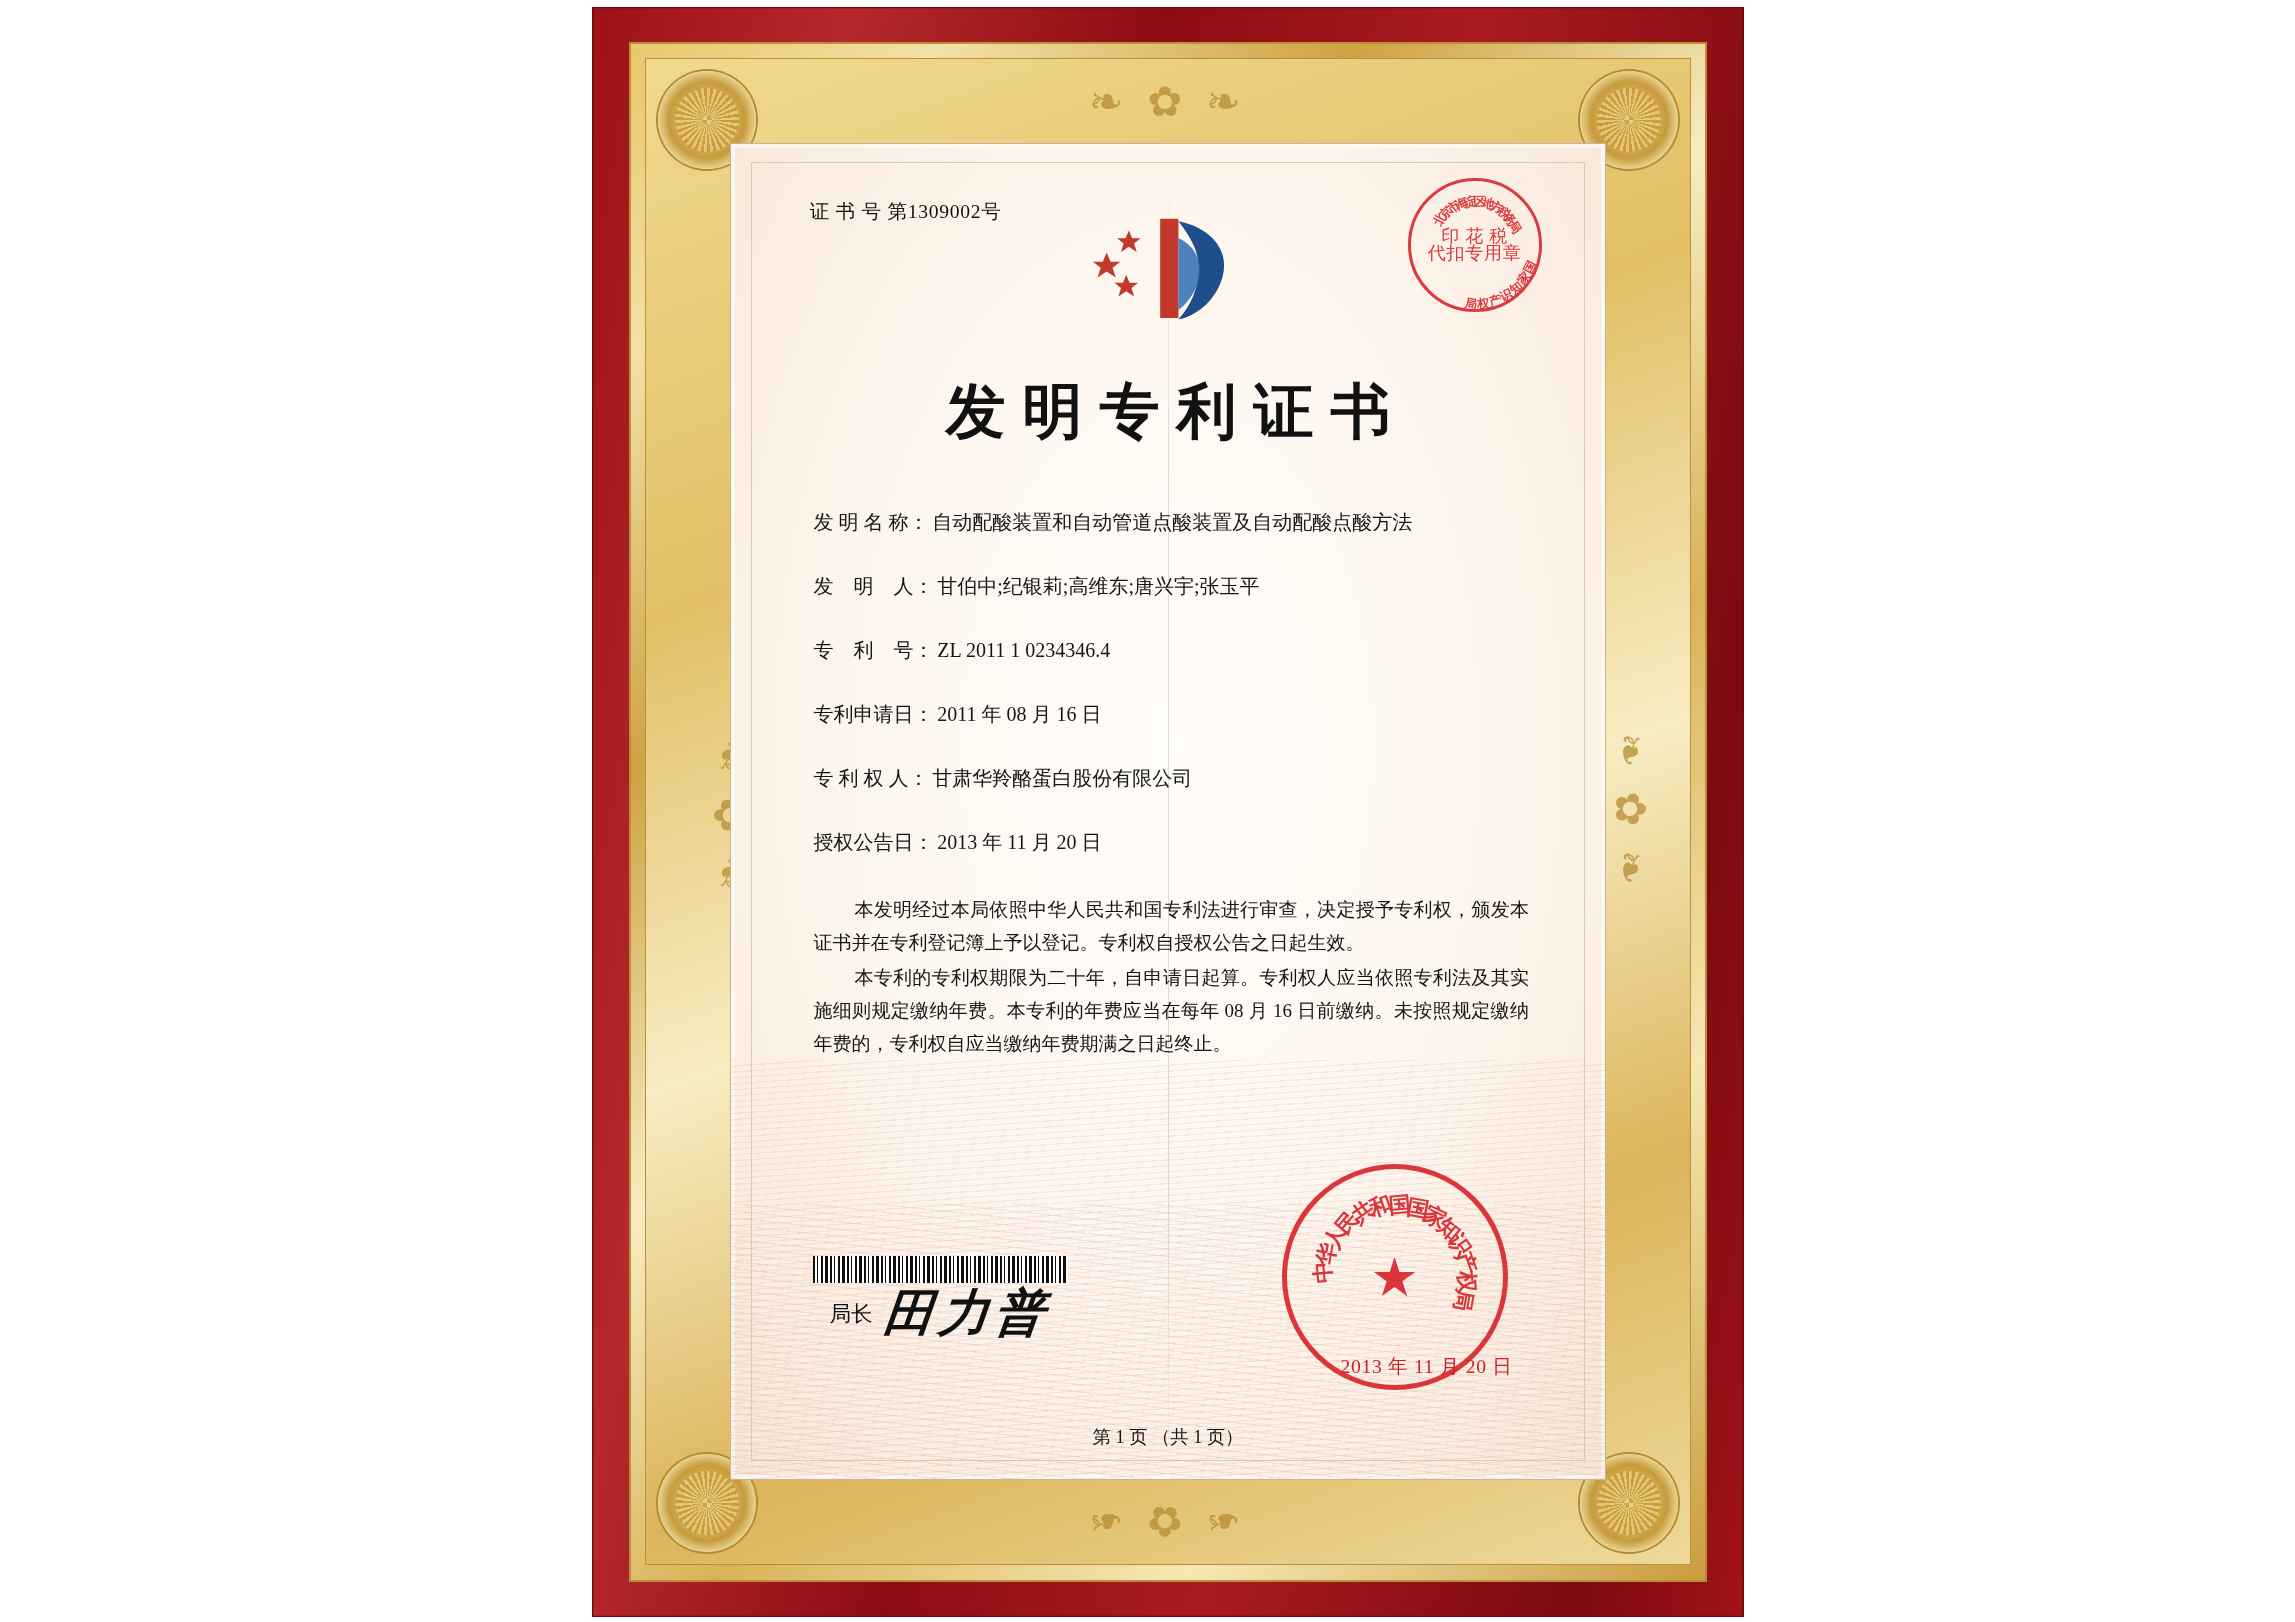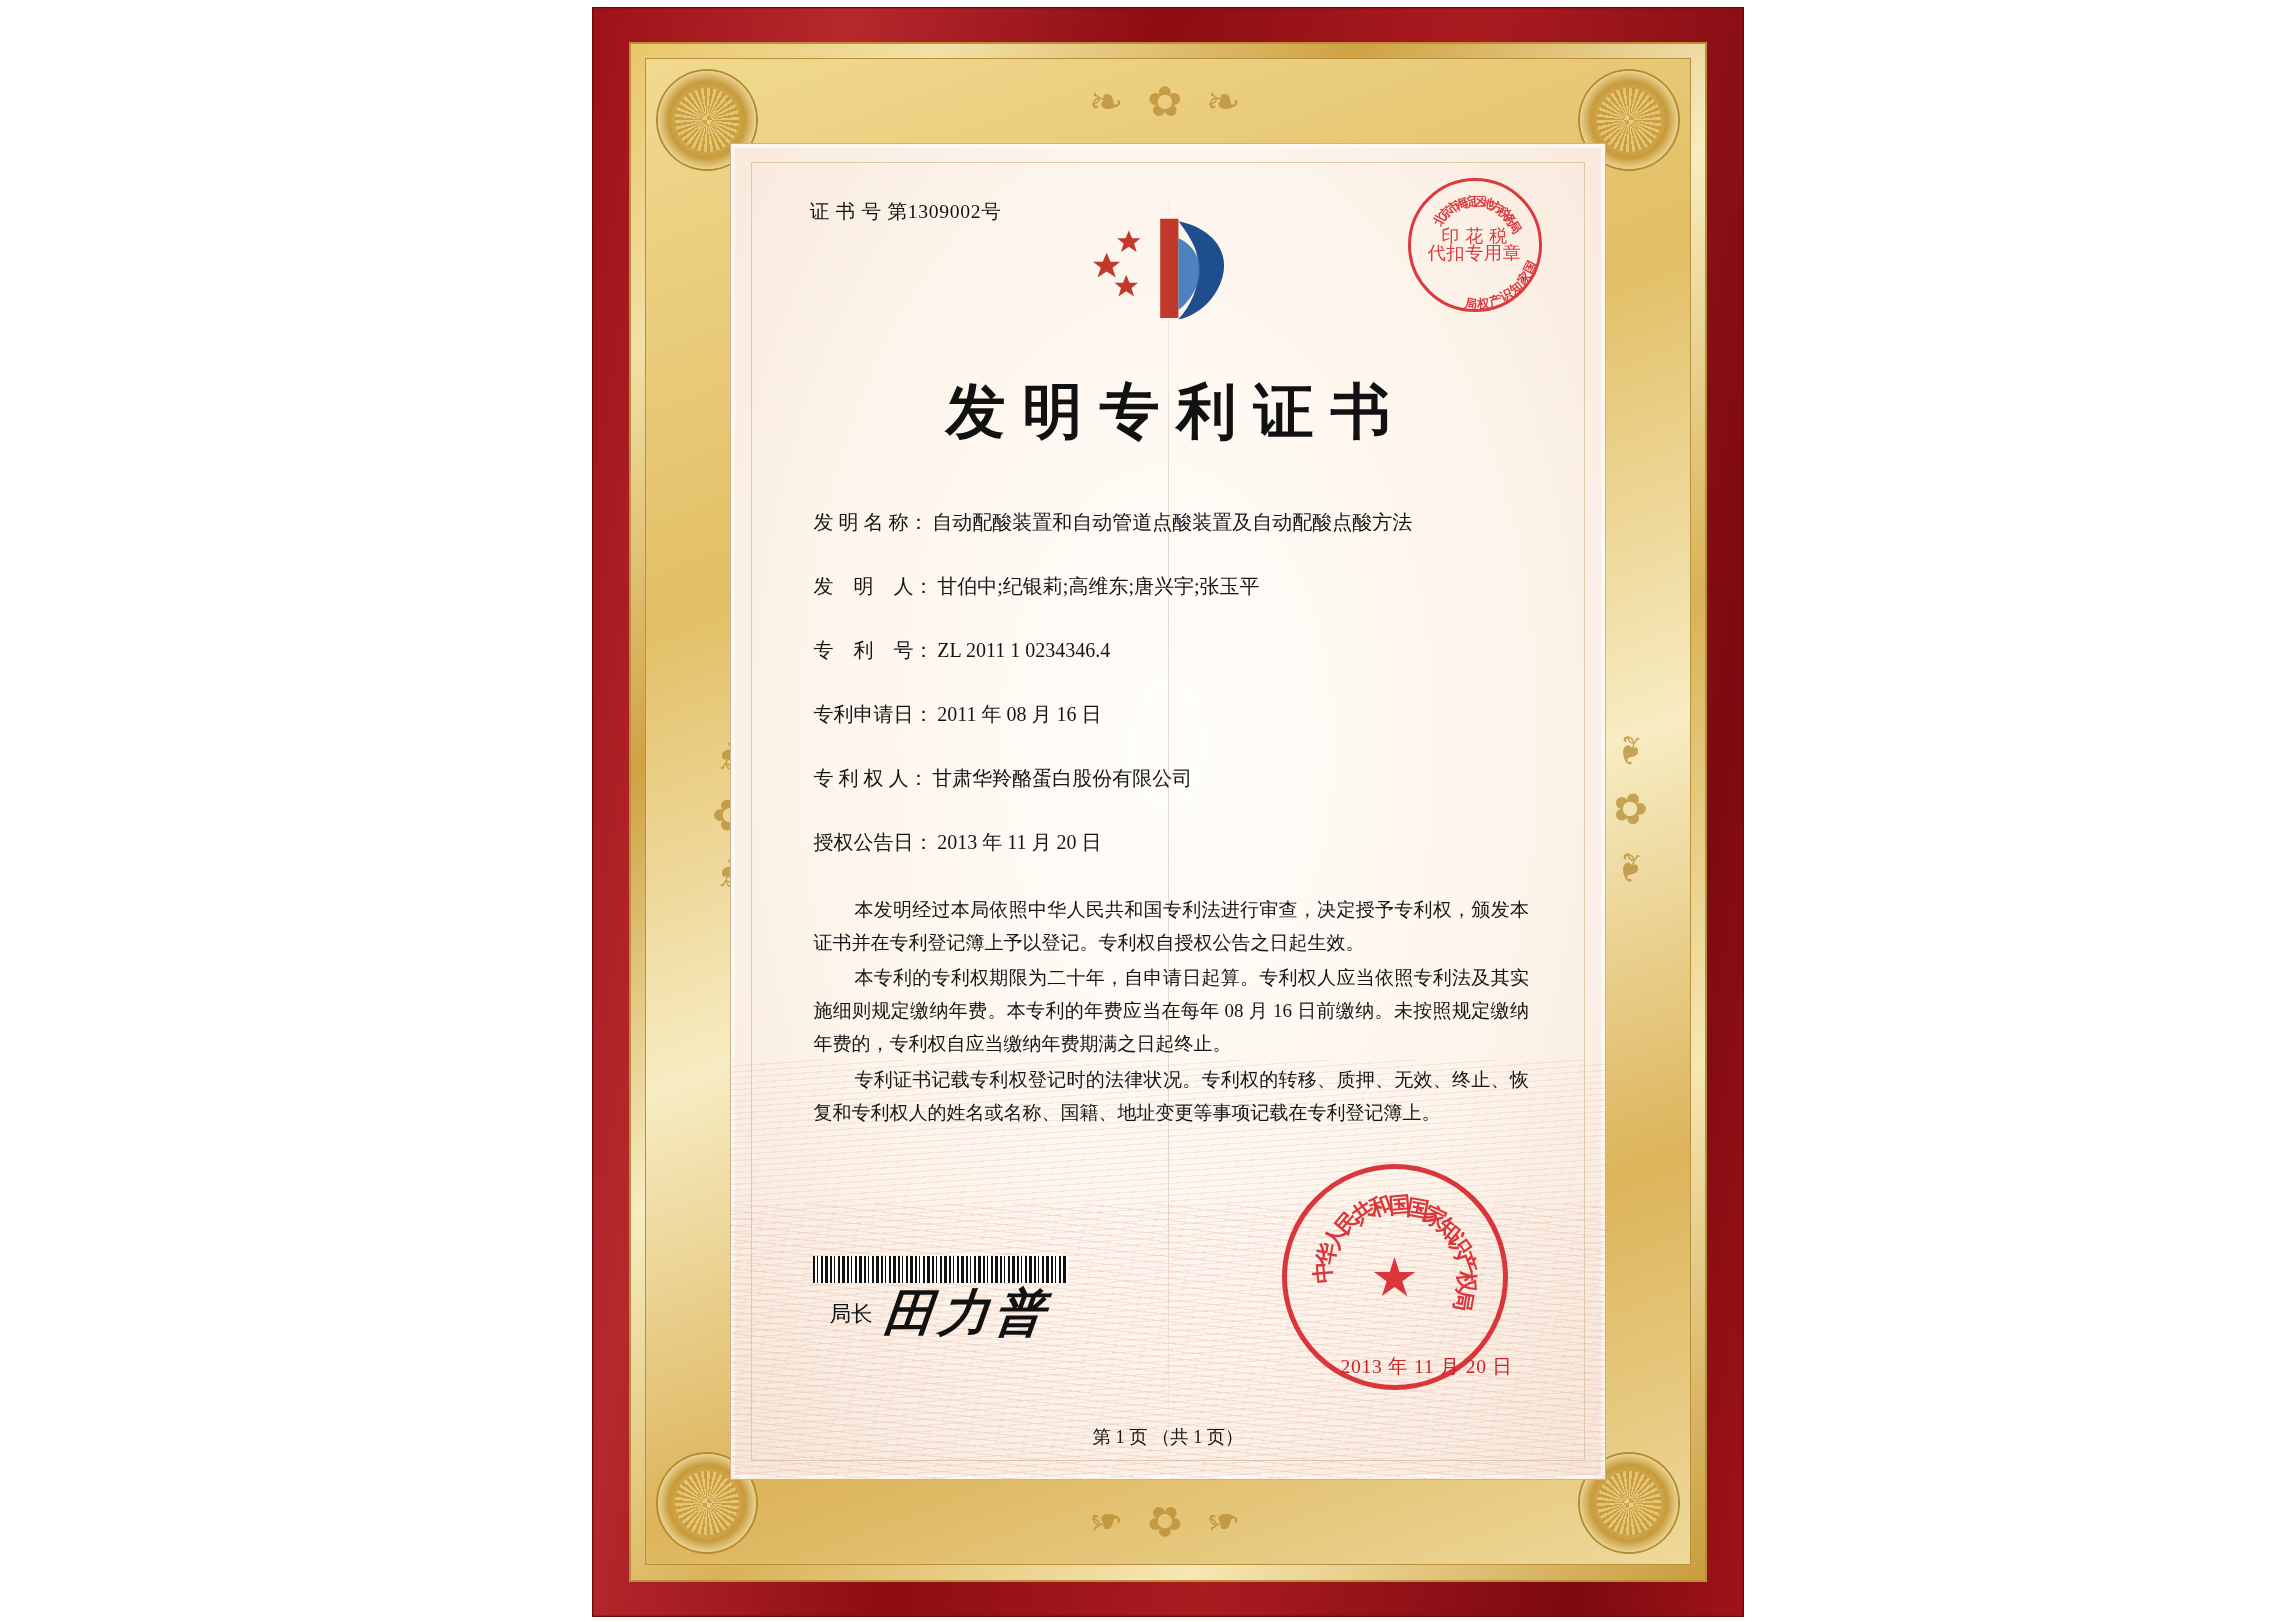--- a/index.html
+++ b/index.html
@@ -460,21 +460,20 @@
               </div>
               <div class="field-row">
                 <span class="field-label">授权公告日：</span>
                 <span class="field-value">2013 年 11 月 20 日</span>
               </div>
             </div>
 
             <div class="para-block">
               <p class="para">本发明经过本局依照中华人民共和国专利法进行审查，决定授予专利权，颁发本证书并在专利登记簿上予以登记。专利权自授权公告之日起生效。</p>
               <p class="para">本专利的专利权期限为二十年，自申请日起算。专利权人应当依照专利法及其实施细则规定缴纳年费。本专利的年费应当在每年 08 月 16 日前缴纳。未按照规定缴纳年费的，专利权自应当缴纳年费期满之日起终止。</p>
-              <p class="para">专利证书记载专利权登记时的法律状况。专利权的转移、质押、无效、终止、恢复和专利权人的姓名或名称、国籍、地址变更等事项记载在专利登记簿上。</p>
             </div>
 
             <div class="barcode"></div>
 
             <div class="sign-row">
               <span class="sign-label">局长</span>
               <span class="sign-name">田力普</span>
             </div>
 
             <div class="seal">

